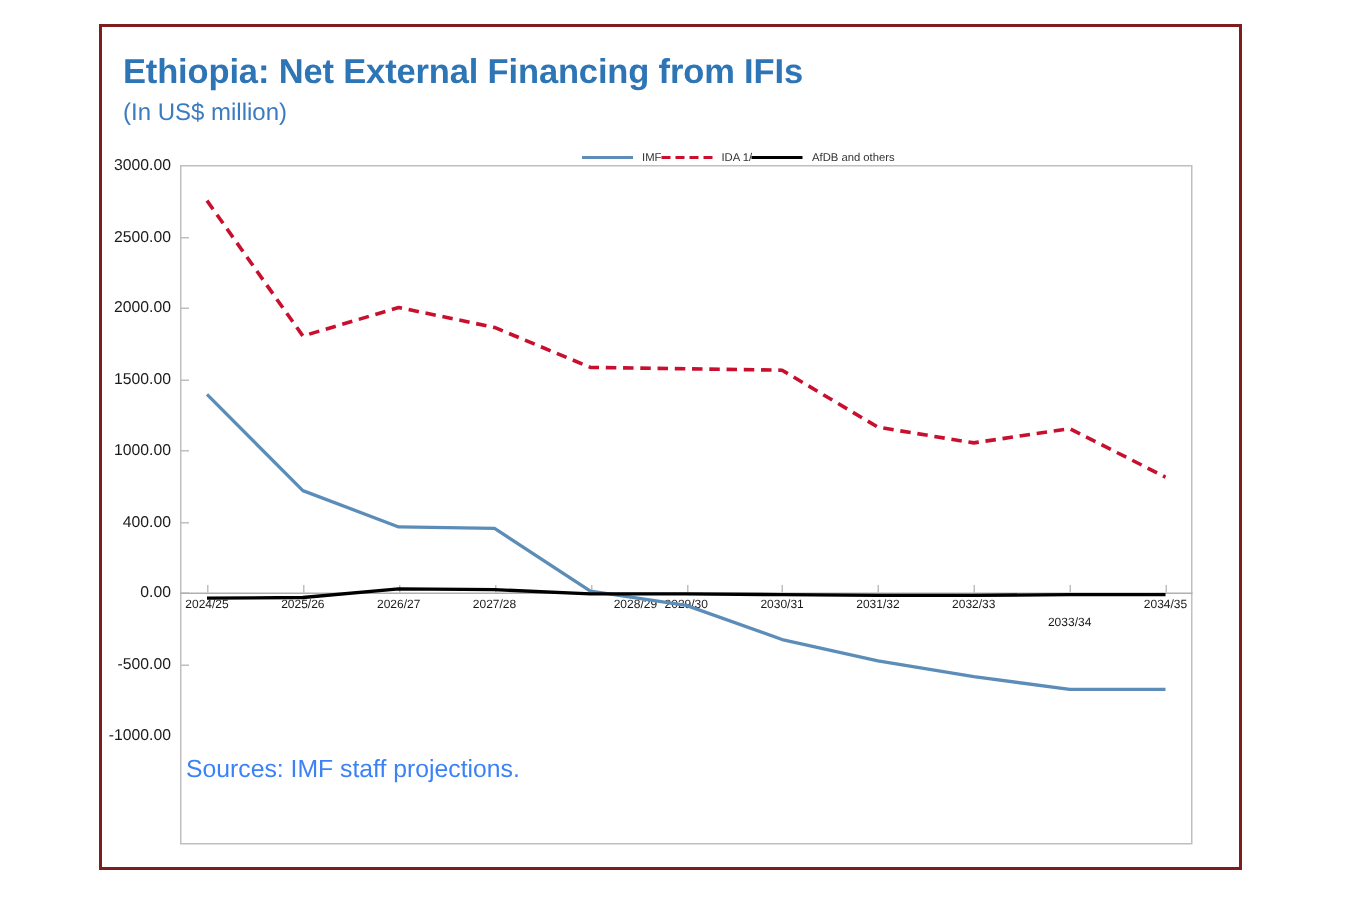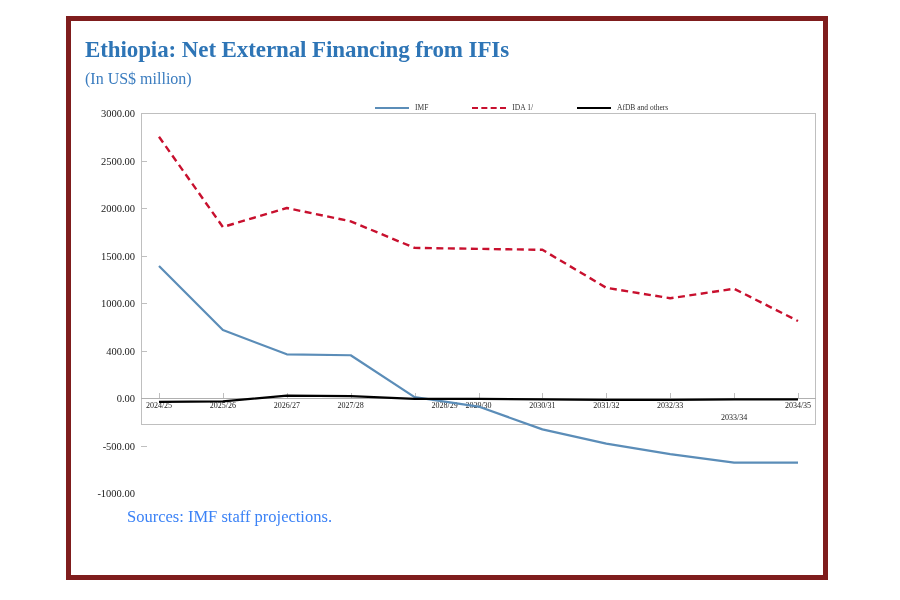--- a/index.html
+++ b/index.html
@@ -12,24 +12,23 @@
     height: 600px;
     font-family: "Liberation Sans", sans-serif;
     overflow: hidden;
   }
   #figure-frame {
     position: absolute;
     left: 66px;
     top: 16px;
     width: 762px;
     height: 564px;
-    border: 5px solid #7f1d1d;
+    border: 2px solid #7f1d1d;
     background: #ffffff;
     box-sizing: border-box;
-    font-family: Liberation Serif, serif;
   }
   #chart-title {
     position: absolute;
     left: 14px;
     top: 16px;
     font-size: 23px;
     font-weight: bold;
     color: #2E75B6;
     letter-spacing: -0.1px;
     white-space: nowrap;
@@ -37,24 +36,24 @@
   #chart-subtitle {
     position: absolute;
     left: 14px;
     top: 49px;
     font-size: 16px;
     color: #3A7CBF;
     white-space: nowrap;
   }
   #plot-area {
     position: absolute;
-    left: 70px;
+    left: 52px;
     top: 92px;
     width: 675px;
-    height: 312px;
+    height: 453px;
   }
   #plot-border {
     position: absolute;
     left: 0;
     top: 0;
     width: 100%;
     height: 100%;
     border: 1px solid #bfbfbf;
     box-sizing: border-box;
     pointer-events: none;
@@ -98,25 +97,24 @@
     border-top: 1px solid #b0b0b0;
   }
   #chart-svg {
     position: absolute;
     left: 0;
     top: 0;
     overflow: visible;
   }
   #legend {
     position: absolute;
-    left: 304px;
+    left: 320px;
     top: 82px;
     display: flex;
     align-items: center;
-    gap: 44px;
   }
   .legend-entry {
     display: flex;
     align-items: center;
     gap: 6px;
   }
   .legend-swatch {
     width: 34px;
     height: 0;
     display: block;

